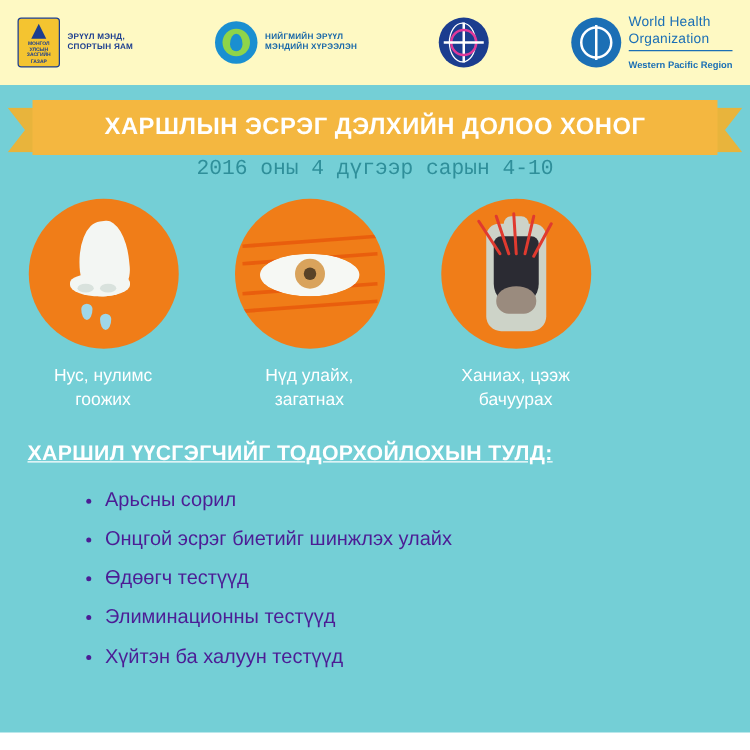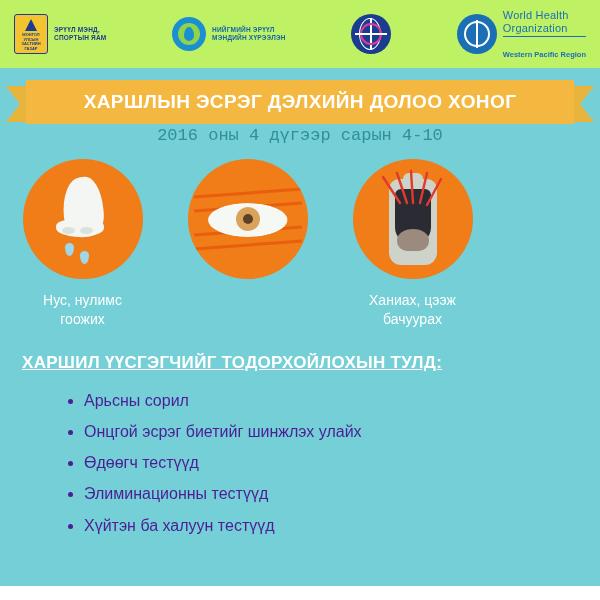--- a/index.html
+++ b/index.html
@@ -17,21 +17,21 @@
     position: relative;
     width: 600px;
     height: 600px;
     background: #74cfd6;
     overflow: hidden;
   }
   
   .logo-bar {
     position: relative;
     height: 68px;
-    background: #bef264;
+    background: #fef9c3;
     display: flex;
     align-items: center;
     justify-content: space-between;
     padding: 0 14px;
     box-sizing: border-box;
     gap: 32px;
   }
   .logo {
     display: flex;
     align-items: center;
@@ -49,21 +49,21 @@
     color: #1b6fb5;
     font-size: 11px;
     line-height: 1.15;
     font-weight: normal;
   }
   .who-sub {
     color: #1b6fb5;
     font-size: 7.5px;
     font-weight: bold;
     border-top: 1px solid #1b6fb5;
-    padding-top: 13px;
+    padding-top: 6px;
     margin-top: 2px;
   }
   .mark-mn {
     width: 34px; height: 40px;
     background: #f4c430;
     border: 1.5px solid #1b3d8f;
     border-radius: 3px;
     display: flex; flex-direction: column;
     align-items: center; justify-content: flex-end;
     position: relative;
@@ -424,20 +424,22 @@
             <path d="M6 38 L114 30"></path>
             <path d="M6 52 L114 44"></path>
             <path d="M6 76 L114 68"></path>
             <path d="M6 90 L114 82"></path>
           </g>
         </svg>
         <div class="eye-white"></div>
         <div class="iris"></div>
         <div class="pupil"></div>
       </div>
+      <div class="caption" style="white-space:pre-line">Нүд улайх,
+загатнах</div>
     </div>
 
     <div class="symptom">
       <div class="disc">
         <div class="chest-neck"></div>
         <div class="chest-body"></div>
         <div class="chest-dark"></div>
         <div class="chest-arc"></div>
         <svg width="120" height="120" viewBox="0 0 120 120" style="position:absolute;left:0;top:0">
           <g stroke="#e03a2f" stroke-width="2.4" stroke-linecap="round">

